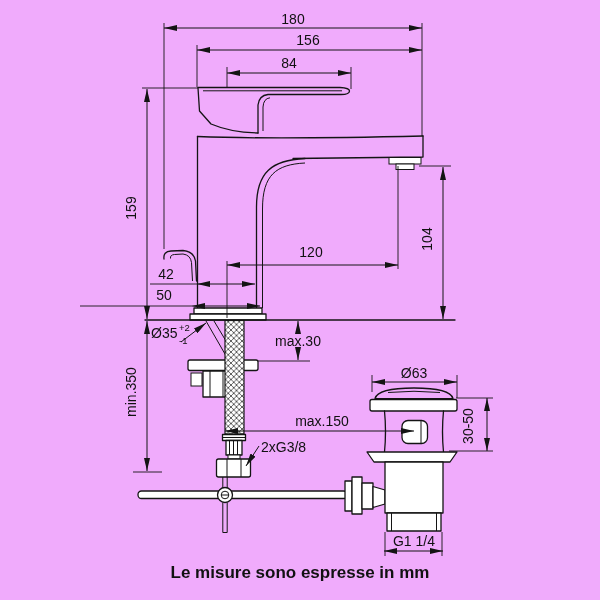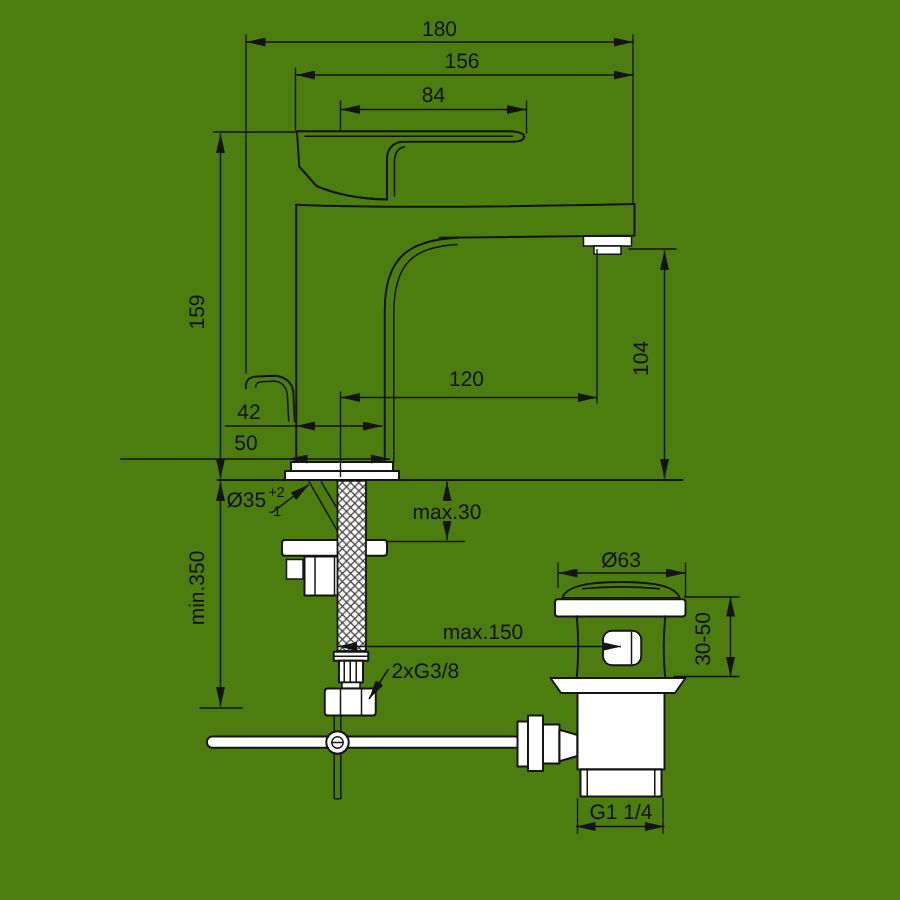--- a/index.html
+++ b/index.html
@@ -1,16 +1,16 @@
 <!DOCTYPE html>
 <html><head>
 <meta charset="utf-8">
 <style>
   html,body{margin:0;padding:0;background:#fff;}
-  .stage{position:relative;width:600px;height:600px;background:#4d7c0f;overflow:hidden;
+  .stage{position:relative;width:600px;height:600px;background:#f0abfc;overflow:hidden;
          font-family:"Liberation Sans",sans-serif;}
   svg{position:absolute;left:0;top:0;}
   .out  {stroke:#141414;stroke-width:1.3;fill:none;stroke-linejoin:round;stroke-linecap:round;}
   .thin {stroke:#141414;stroke-width:1;fill:none;}
   .xline{stroke:#141414;stroke-width:0.9;fill:none;}
   .dim  {stroke:#141414;stroke-width:1;fill:none;}
   .wfill{fill:#ffffff;}
   text{fill:#111;font-family:"Liberation Sans",sans-serif;font-size:14px;}
   text.small{font-size:9.5px;}
   .caption{position:absolute;left:0;top:563px;width:600px;text-align:center;
@@ -188,13 +188,14 @@
   <text x="414" y="378" text-anchor="middle">Ø63</text>
   <text x="473" y="426" text-anchor="middle" transform="rotate(-90 473 426)">30-50</text>
   <text x="414" y="546" text-anchor="middle">G1 1/4</text>
   <g>
     <text x="151" y="338" text-anchor="start">Ø35</text>
     <text x="179" y="331" class="small" text-anchor="start">+2</text>
     <text x="179" y="344" class="small" text-anchor="start">-1</text>
   </g>
 </svg>
 
+<div class="caption">Le misure sono espresse in mm</div>
 </div>
 
 </body></html>

